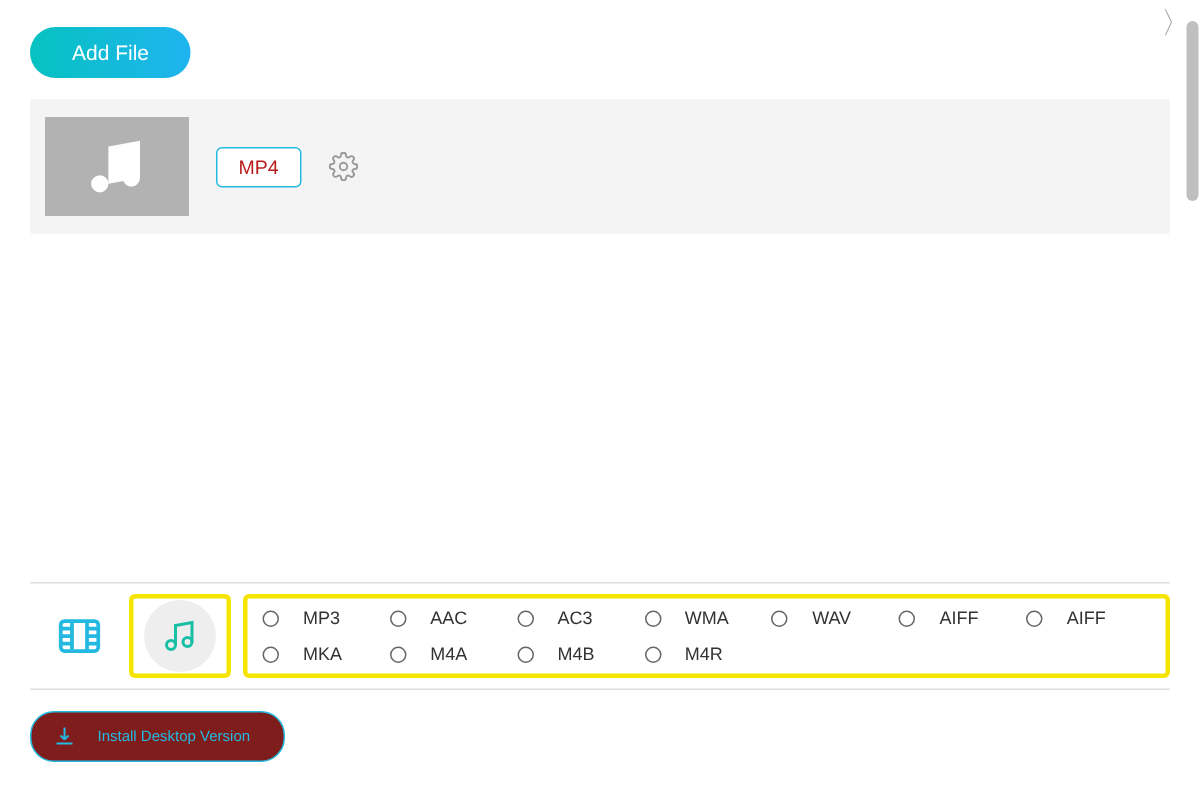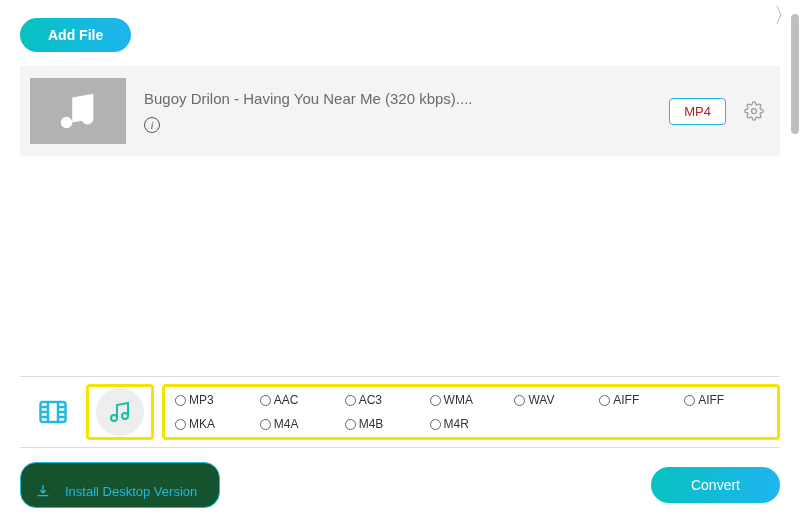--- a/index.html
+++ b/index.html
@@ -17,21 +17,21 @@
       display: flex;
       flex-direction: column;
     }
     .add-file-btn {
       background: linear-gradient(90deg, #06c2c0, #1fb4f0);
       color: #fff;
       border: none;
       border-radius: 18px;
       padding: 9px 28px;
       font-size: 14px;
-      font-weight: 700;
+      font-weight: 400;
       cursor: pointer;
       width: fit-content;
     }
     .file-row {
       margin-top: 14px;
       background: #f4f4f4;
       border-radius: 2px;
       padding: 12px 16px 12px 10px;
       display: flex;
       align-items: center;
@@ -99,38 +99,38 @@
       border: 3px solid #f5e300;
       border-radius: 4px;
       margin: -3px 0 -3px 4px;
       padding: 6px 10px;
       display: grid;
       grid-template-columns: repeat(7, 1fr);
       column-gap: 2px;
       row-gap: 10px;
       align-content: center;
     }
-    .radio-item { display: flex; align-items: center; gap: 3px; font-size: 12px; color: #333; cursor: pointer; }
+    .radio-item { display: flex; align-items: center; gap: 16px; font-size: 12px; color: #333; cursor: pointer; }
     .radio-item .r {
       width: 11px; height: 11px; border: 1.2px solid #666; border-radius: 50%;
       flex-shrink: 0;
     }
     .footer {
       padding: 14px 0 18px 0;
       display: flex;
       align-items: center;
       justify-content: space-between;
     }
     .install-btn {
       border: 1px solid #23b9e0;
       color: #23b9e0;
-      background: #14532d;
+      background: #7f1d1d;
       border-radius: 16px;
-      padding: 20px 22px 8px 14px;
-      font-size: 13px;
+      padding: 8px 22px 8px 14px;
+      font-size: 10px;
       display: flex;
       align-items: center;
       gap: 14px;
       cursor: pointer;
     }
     .install-btn svg { width: 16px; height: 16px; stroke: #23b9e0; fill: none; stroke-width: 2; }
     .convert-btn {
       background: linear-gradient(90deg, #06c2c0, #1fb4f0);
       color: #fff;
       border: none;
@@ -156,24 +156,20 @@
 <body>
 
 <div class="app">
   <button class="add-file-btn">Add File</button>
 
   <div class="file-row">
     <div class="thumb">
       <svg viewBox="0 0 24 24">
           <path d="M9 18V5l11-2v13M9 18a3 3 0 1 1-6 0 3 3 0 0 1 6 0zm11-2a3 3 0 1 1-6 0 3 3 0 0 1 6 0z"></path>
         </svg>
-    </div>
-    <div class="file-info">
-      <div class="file-title">Bugoy Drilon - Having You Near Me (320 kbps)....</div>
-      <div class="info-icon">i</div>
     </div>
     <button class="format-btn">MP4</button>
     <div class="gear-btn">
       <svg viewBox="0 0 24 24" stroke-width="1.5">
           <circle cx="12" cy="12" r="3"></circle>
           <path d="M19.4 15a1.7 1.7 0 0 0 .34 1.86l.06.06a2 2 0 1 1-2.83 2.83l-.06-.06a1.7 1.7 0 0 0-1.86-.34 1.7 1.7 0 0 0-1 1.55V21a2 2 0 1 1-4 0v-.1a1.7 1.7 0 0 0-1-1.55 1.7 1.7 0 0 0-1.86.34l-.06.06a2 2 0 1 1-2.83-2.83l.06-.06a1.7 1.7 0 0 0 .34-1.86 1.7 1.7 0 0 0-1.55-1H3a2 2 0 1 1 0-4h.1a1.7 1.7 0 0 0 1.55-1 1.7 1.7 0 0 0-.34-1.86l-.06-.06a2 2 0 1 1 2.83-2.83l.06.06a1.7 1.7 0 0 0 1.86.34H9a1.7 1.7 0 0 0 1-1.55V3a2 2 0 1 1 4 0v.1a1.7 1.7 0 0 0 1 1.55 1.7 1.7 0 0 0 1.86-.34l.06-.06a2 2 0 1 1 2.83 2.83l-.06.06a1.7 1.7 0 0 0-.34 1.86V9a1.7 1.7 0 0 0 1.55 1H21a2 2 0 1 1 0 4h-.1a1.7 1.7 0 0 0-1.55 1z"></path>
         </svg>
     </div>
   </div>
 
@@ -250,20 +246,19 @@
     </div>
   </div>
 
   <div class="footer">
     <button class="install-btn">
       <svg viewBox="0 0 24 24">
           <path d="M12 3v12m0 0l-4-4m4 4l4-4M4 19h16"></path>
         </svg>
       <span>Install Desktop Version</span>
     </button>
-    <button class="convert-btn">Convert</button>
   </div>
 </div>
 
 <div class="right-chevron">〉</div>
 <div class="scrollbar-track">
   <div class="scrollbar-thumb"></div>
 </div>
 
 </body></html>

